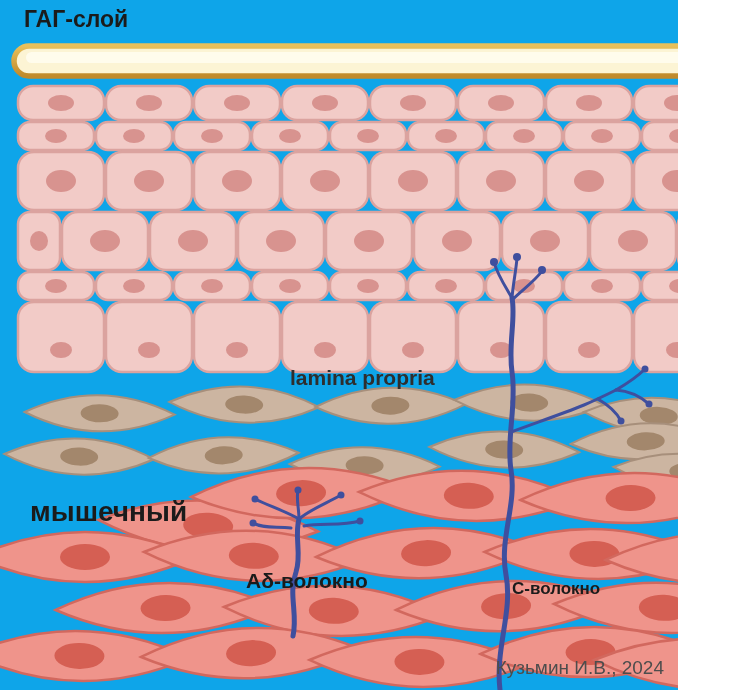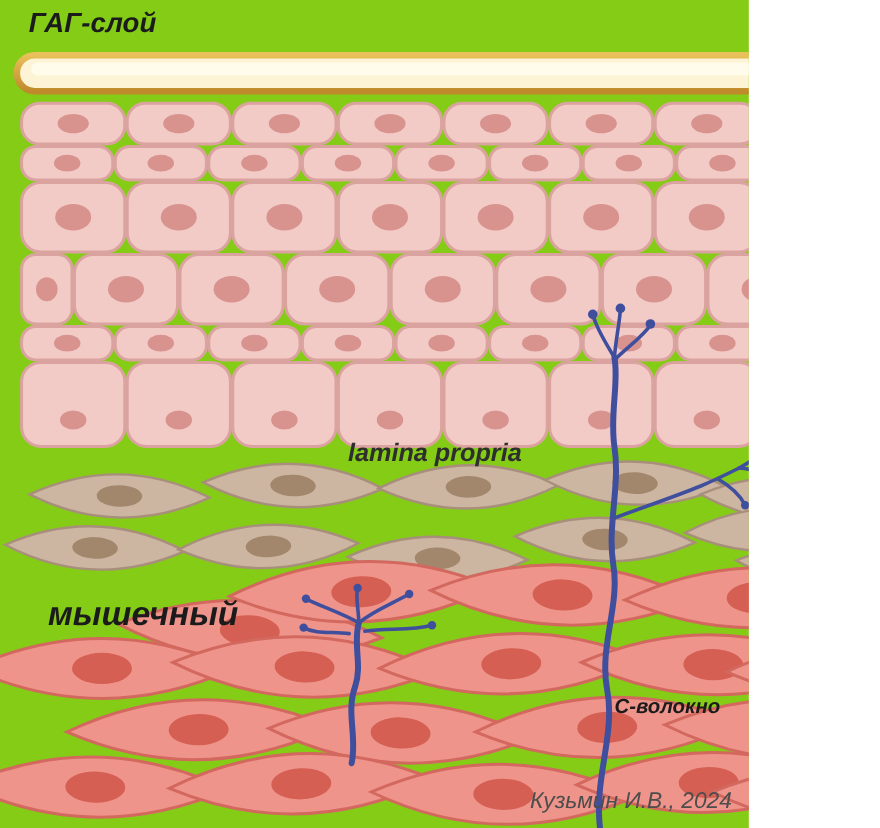--- a/index.html
+++ b/index.html
@@ -1,17 +1,17 @@
 <!DOCTYPE html>
 <html style="--gag-fill: #fcf4d4; --gag-border: #c9932f; --urothelium-cell: #f2cbc7; --urothelium-border: #dba39f; --urothelium-nucleus: #d8938f; --lamina-cell: #ccb5a1; --lamina-border: #a78f7b; --lamina-nucleus: #a3876c; --muscle-cell: #ef948b; --muscle-border: #d2685e; --muscle-nucleus: #d55f53; --nerve: #3f4f9e;"><head>
 <meta charset="utf-8">
 <style>
   html,body { margin:0; padding:0; background:#ffffff; }
   body { width:733px; height:690px; font-family:"Liberation Sans", sans-serif; }
-  .stage { position:relative; width:624px; height:690px; overflow:hidden; background:#84cc16;font-style:italic; }
+  .stage { position:relative; width:678px; height:690px; overflow:hidden; background:#0ea5e9; }
   .stage svg { position:absolute; left:0; top:0; }
   .label { position:absolute; color:#1b1b1b; font-weight:bold; white-space:nowrap; }
   .ucells rect { fill:var(--urothelium-cell,#f2cbc7); stroke:var(--urothelium-border,#dba39f); stroke-width:2.5; }
   .unuclei ellipse { fill:var(--urothelium-nucleus,#d8938f); }
   .tanbody { fill:var(--lamina-cell,#ccb5a1); stroke:var(--lamina-border,#a78f7b); stroke-width:2; }
   .tannuc { fill:var(--lamina-nucleus,#a3876c); }
   .musbody { fill:var(--muscle-cell,#ef948b); stroke:var(--muscle-border,#d2685e); stroke-width:2.5; }
   .musnuc { fill:var(--muscle-nucleus,#d55f53); }
   .nerve { fill:none; stroke:var(--nerve,#3f4f9e); stroke-linecap:round; }
   .nerve.trunk { stroke-width:5; }
@@ -228,19 +228,20 @@
       <circle class="tip" cx="255" cy="499" r="3.5"></circle>
       <circle class="tip" cx="253" cy="523" r="3.5"></circle>
       <circle class="tip" cx="341" cy="495" r="3.5"></circle>
       <circle class="tip" cx="360" cy="521" r="3.5"></circle>
       <circle class="tip" cx="298" cy="490" r="3.5"></circle>
     </g>
   </svg>
 
   <div class="label" style="left:24px; top:6px; font-size:23px;">ГАГ-слой</div>
   <div class="label" style="left:290px; top:366px; font-size:21px; color:#2e2e2e;">lamina propria</div>
-  <div class="label" style="left:40px; top:494px; font-size:28px; line-height:1.25;">
+  <div class="label" style="left:30px; top:494px; font-size:28px; line-height:1.25;">
     <div>мышечный</div>
   </div>
+  <div class="label" style="left:246px; top:569px; font-size:21px;">Аδ-волокно</div>
   <div class="label" style="left:512px; top:579px; font-size:17px;">С-волокно</div>
   <div class="attribution" style="right:14px; top:657px; font-size:19px;margin-left:11px;">Кузьмин И.В., 2024</div>
 
 </div>
 
 </body></html>

